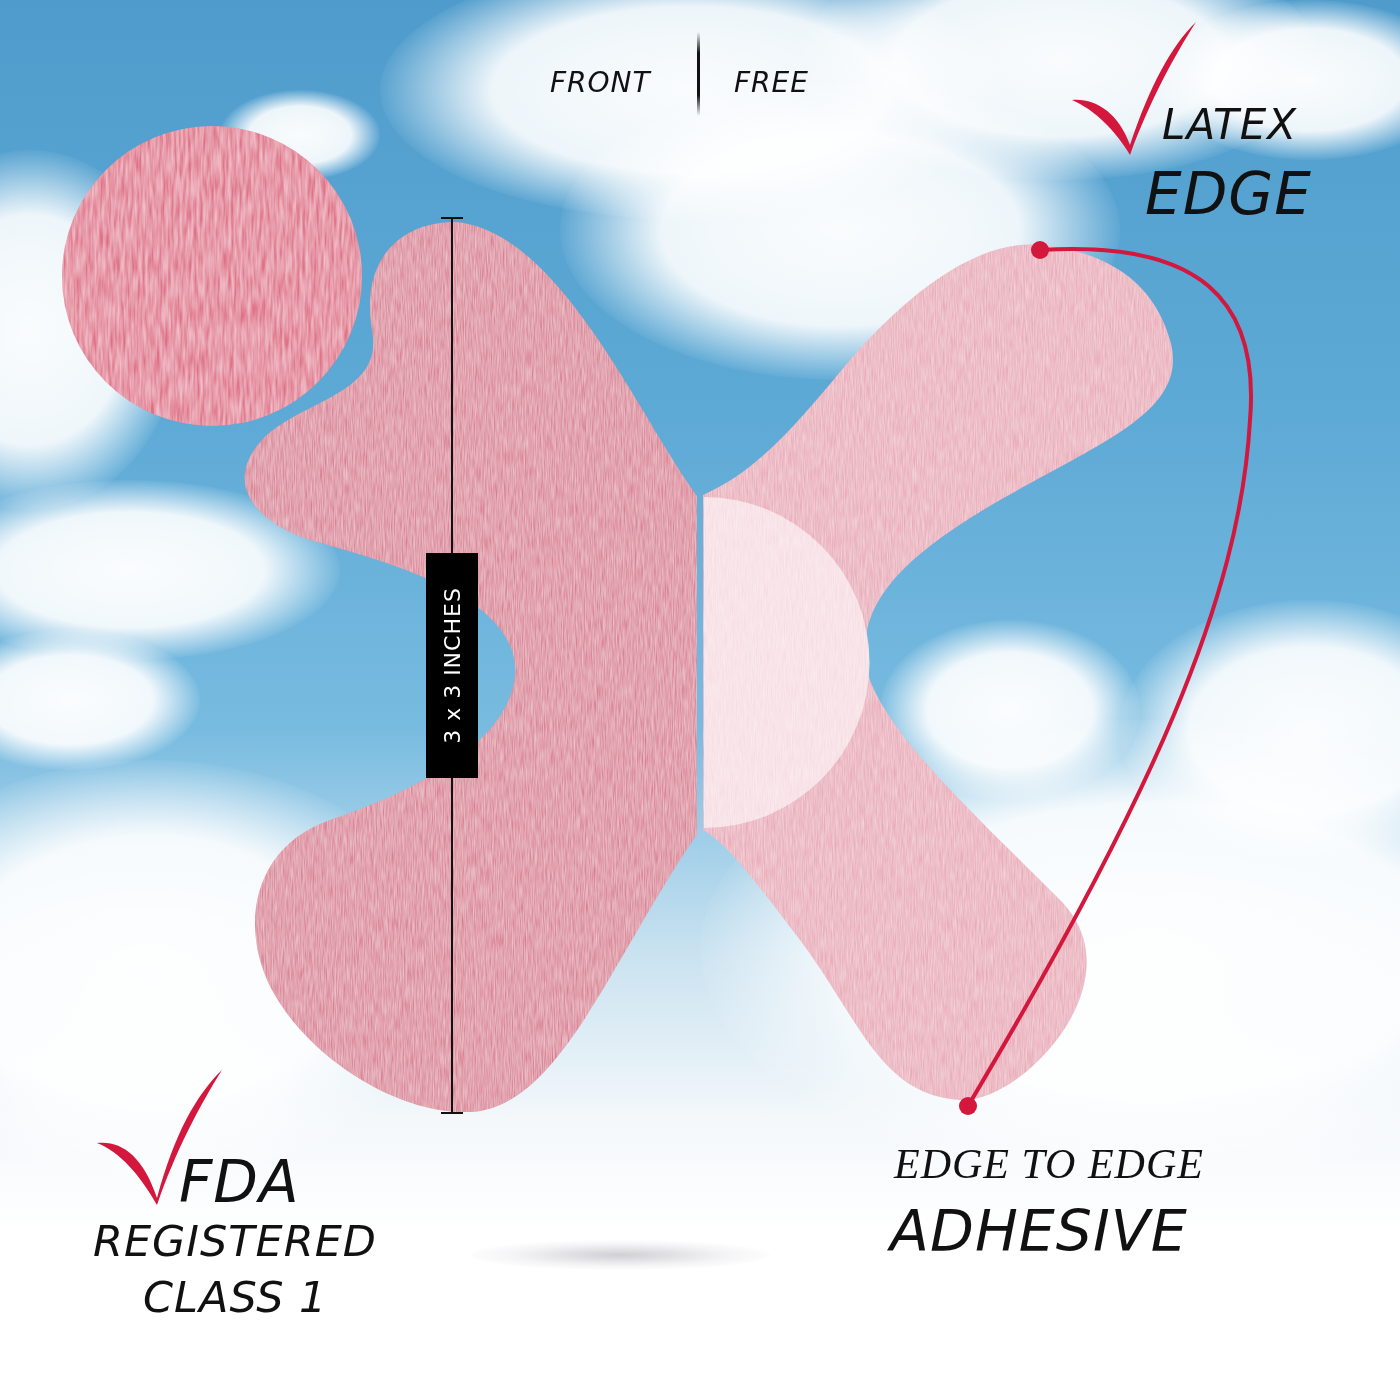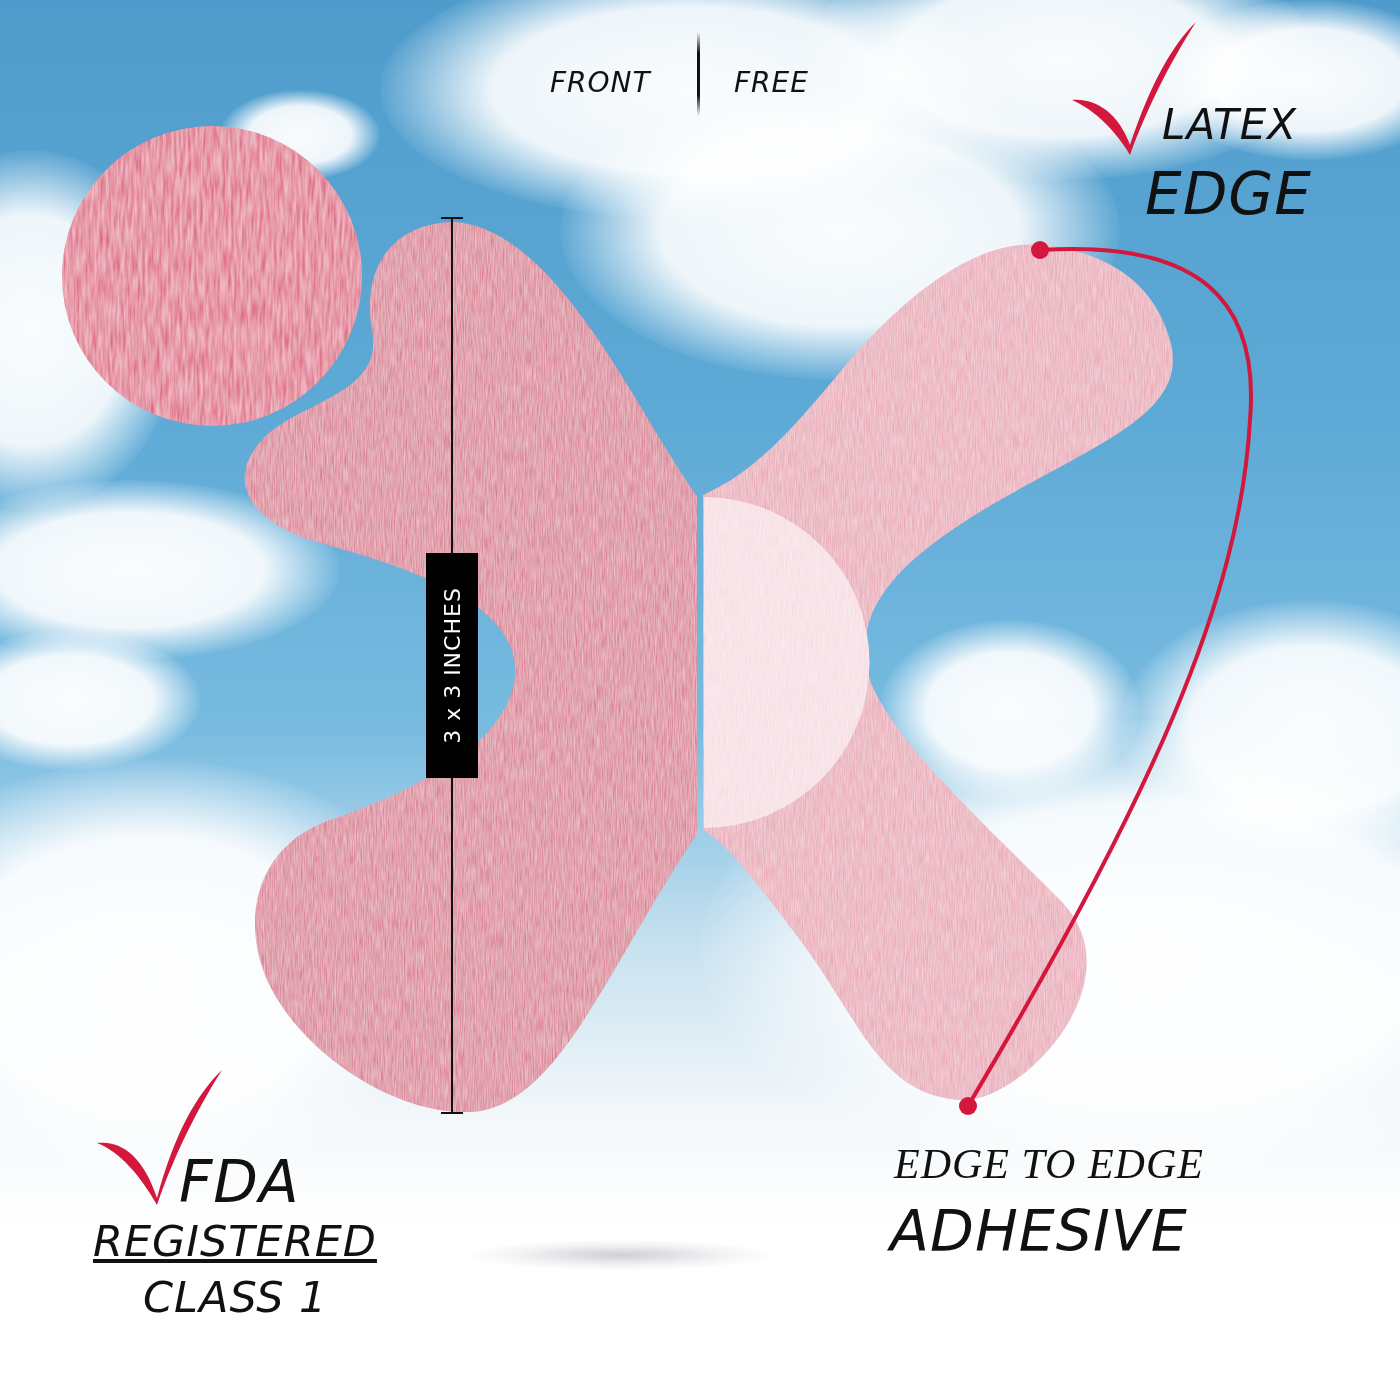--- a/index.html
+++ b/index.html
@@ -133,20 +133,20 @@
   </div>
 
   <div class="label" style="left:550px; top:66px; font-size:28px;">FRONT</div>
   <div class="fb-divider"></div>
   <div class="label" style="left:734px; top:66px; font-size:28px;">FREE</div>
 
   <div class="label" style="left:1162px; top:100px; font-size:42px;">LATEX</div>
   <div class="label" style="left:1145px; top:160px; font-size:58px;">EDGE</div>
 
   <div class="label" style="left:179px; top:1148px; font-size:58px;">FDA</div>
-  <div class="label" style="left:93px; top:1216px; font-size:43px;text-decoration:underline;">REGISTERED</div>
+  <div class="label" style="left:93px; top:1216px; font-size:43px;">REGISTERED</div>
   <div class="label" style="left:143px; top:1272px; font-size:43px;">CLASS 1</div>
 
   <div class="label" style="left:894px; top:1140px; font-size:42px;font-family:Liberation Serif, serif;">EDGE TO EDGE</div>
   <div class="label" style="left:890px; top:1198px; font-size:57px;">ADHESIVE</div>
 
   <div class="shadow"></div>
 </div>
 
 </body></html>

